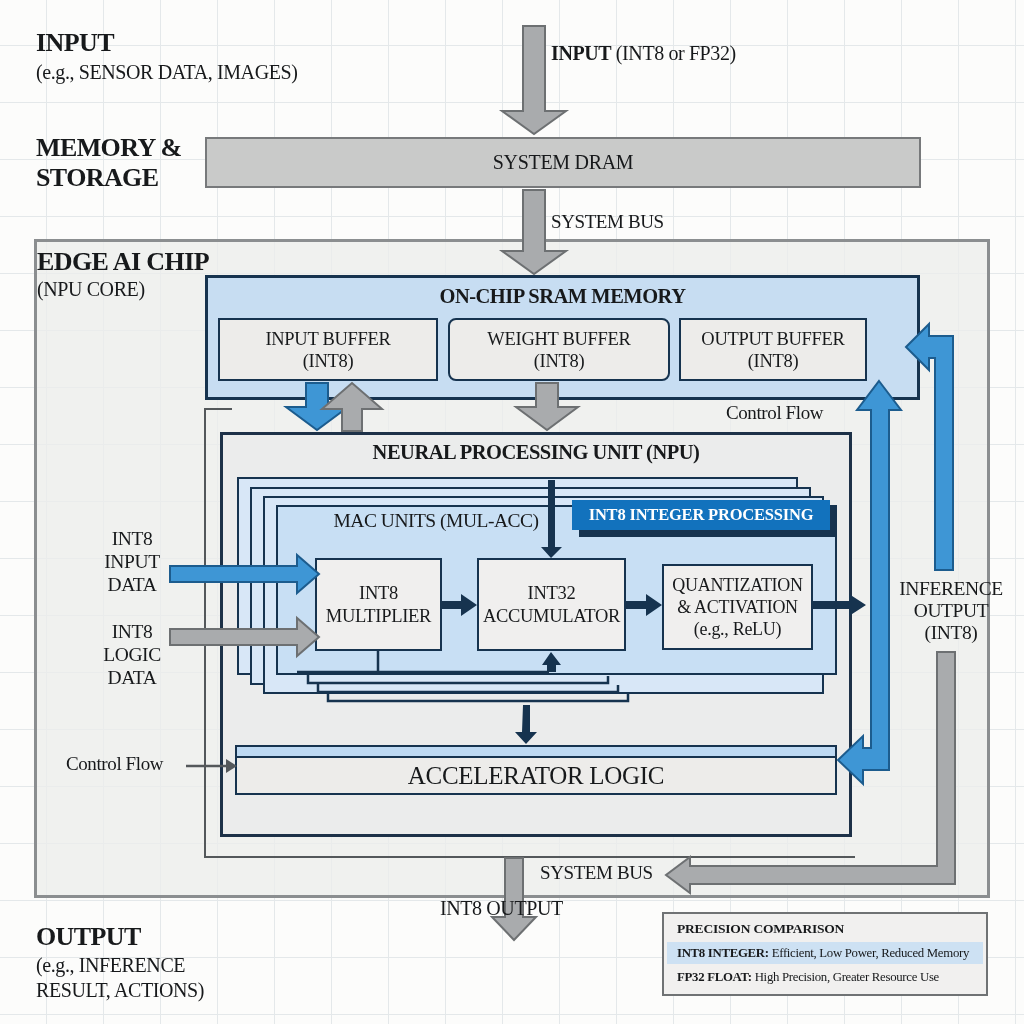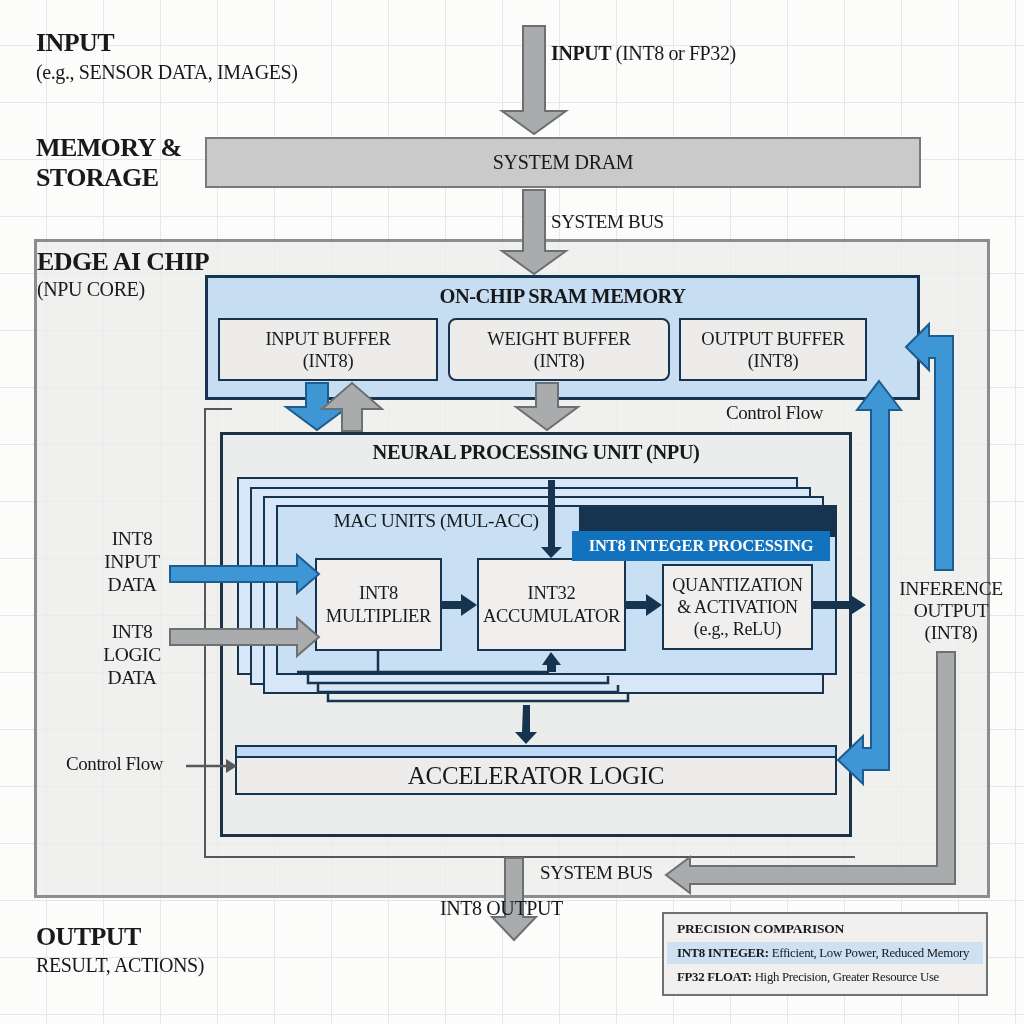--- a/index.html
+++ b/index.html
@@ -57,20 +57,21 @@
   <div class="t big" style="left:36px;top:133px;">
     <span class="l" style="display:block">MEMORY &amp;</span>
     <span class="l" style="display:block">STORAGE</span>
   </div>
 
   <div class="t big" style="left:37px;top:247px;">EDGE AI CHIP</div>
   <div class="t sub" style="left:37px;top:277px;">(NPU CORE)</div>
 
   <div class="t big" style="left:36px;top:922px;">OUTPUT</div>
   <div class="t sub" style="left:36px;top:953px;">
+    <span style="display:block">(e.g., INFERENCE</span>
     <span style="display:block">RESULT, ACTIONS)</span>
   </div>
 
   <div class="t" style="left:551px;top:42px;font-size:20px;">
     <b>INPUT</b><span> (INT8 or FP32)</span>
   </div>
   <div class="t" style="left:551px;top:211px;font-size:19px;">SYSTEM BUS</div>
 
   <div class="box" style="left:205px;top:137px;width:716px;height:51px;background:#c9cac9;border:2.5px solid #77797b;font-size:20px;z-index:20;">
     <span>SYSTEM DRAM</span>
@@ -100,21 +101,21 @@
   <div class="title" style="left:220px;top:441px;width:632px;font-size:20.5px;">NEURAL PROCESSING UNIT (NPU)</div>
 
   <div class="card" style="left:237px;top:477px;width:561px;height:198px;"></div>
   <div class="card" style="left:250px;top:487px;width:561px;height:198px;"></div>
   <div class="card" style="left:263px;top:496px;width:561px;height:198px;"></div>
   <div class="cardfront" style="left:276px;top:505px;width:561px;height:170px;"></div>
 
   <div class="title" style="left:286px;top:510px;width:300px;font-weight:normal;font-size:19.5px;z-index:35;">MAC UNITS (MUL-ACC)</div>
 
   <div class="badgeShadow" style="left:579px;top:507px;width:258px;height:30px;"></div>
-  <div class="badge" style="left:572px;top:500px;width:258px;height:30px;margin-top:31px;">INT8 INTEGER PROCESSING</div>
+  <div class="badge" style="left:572px;top:500px;width:258px;height:30px;">INT8 INTEGER PROCESSING</div>
 
   <div class="box inner" style="left:315px;top:558px;width:127px;height:93px;">
     <span class="l">INT8</span>
     <span class="l">MULTIPLIER</span>
   </div>
   <div class="box inner" style="left:477px;top:558px;width:149px;height:93px;">
     <span class="l">INT32</span>
     <span class="l">ACCUMULATOR</span>
   </div>
   <div class="box inner" style="left:662px;top:564px;width:151px;height:86px;font-size:18px;line-height:22px;">

